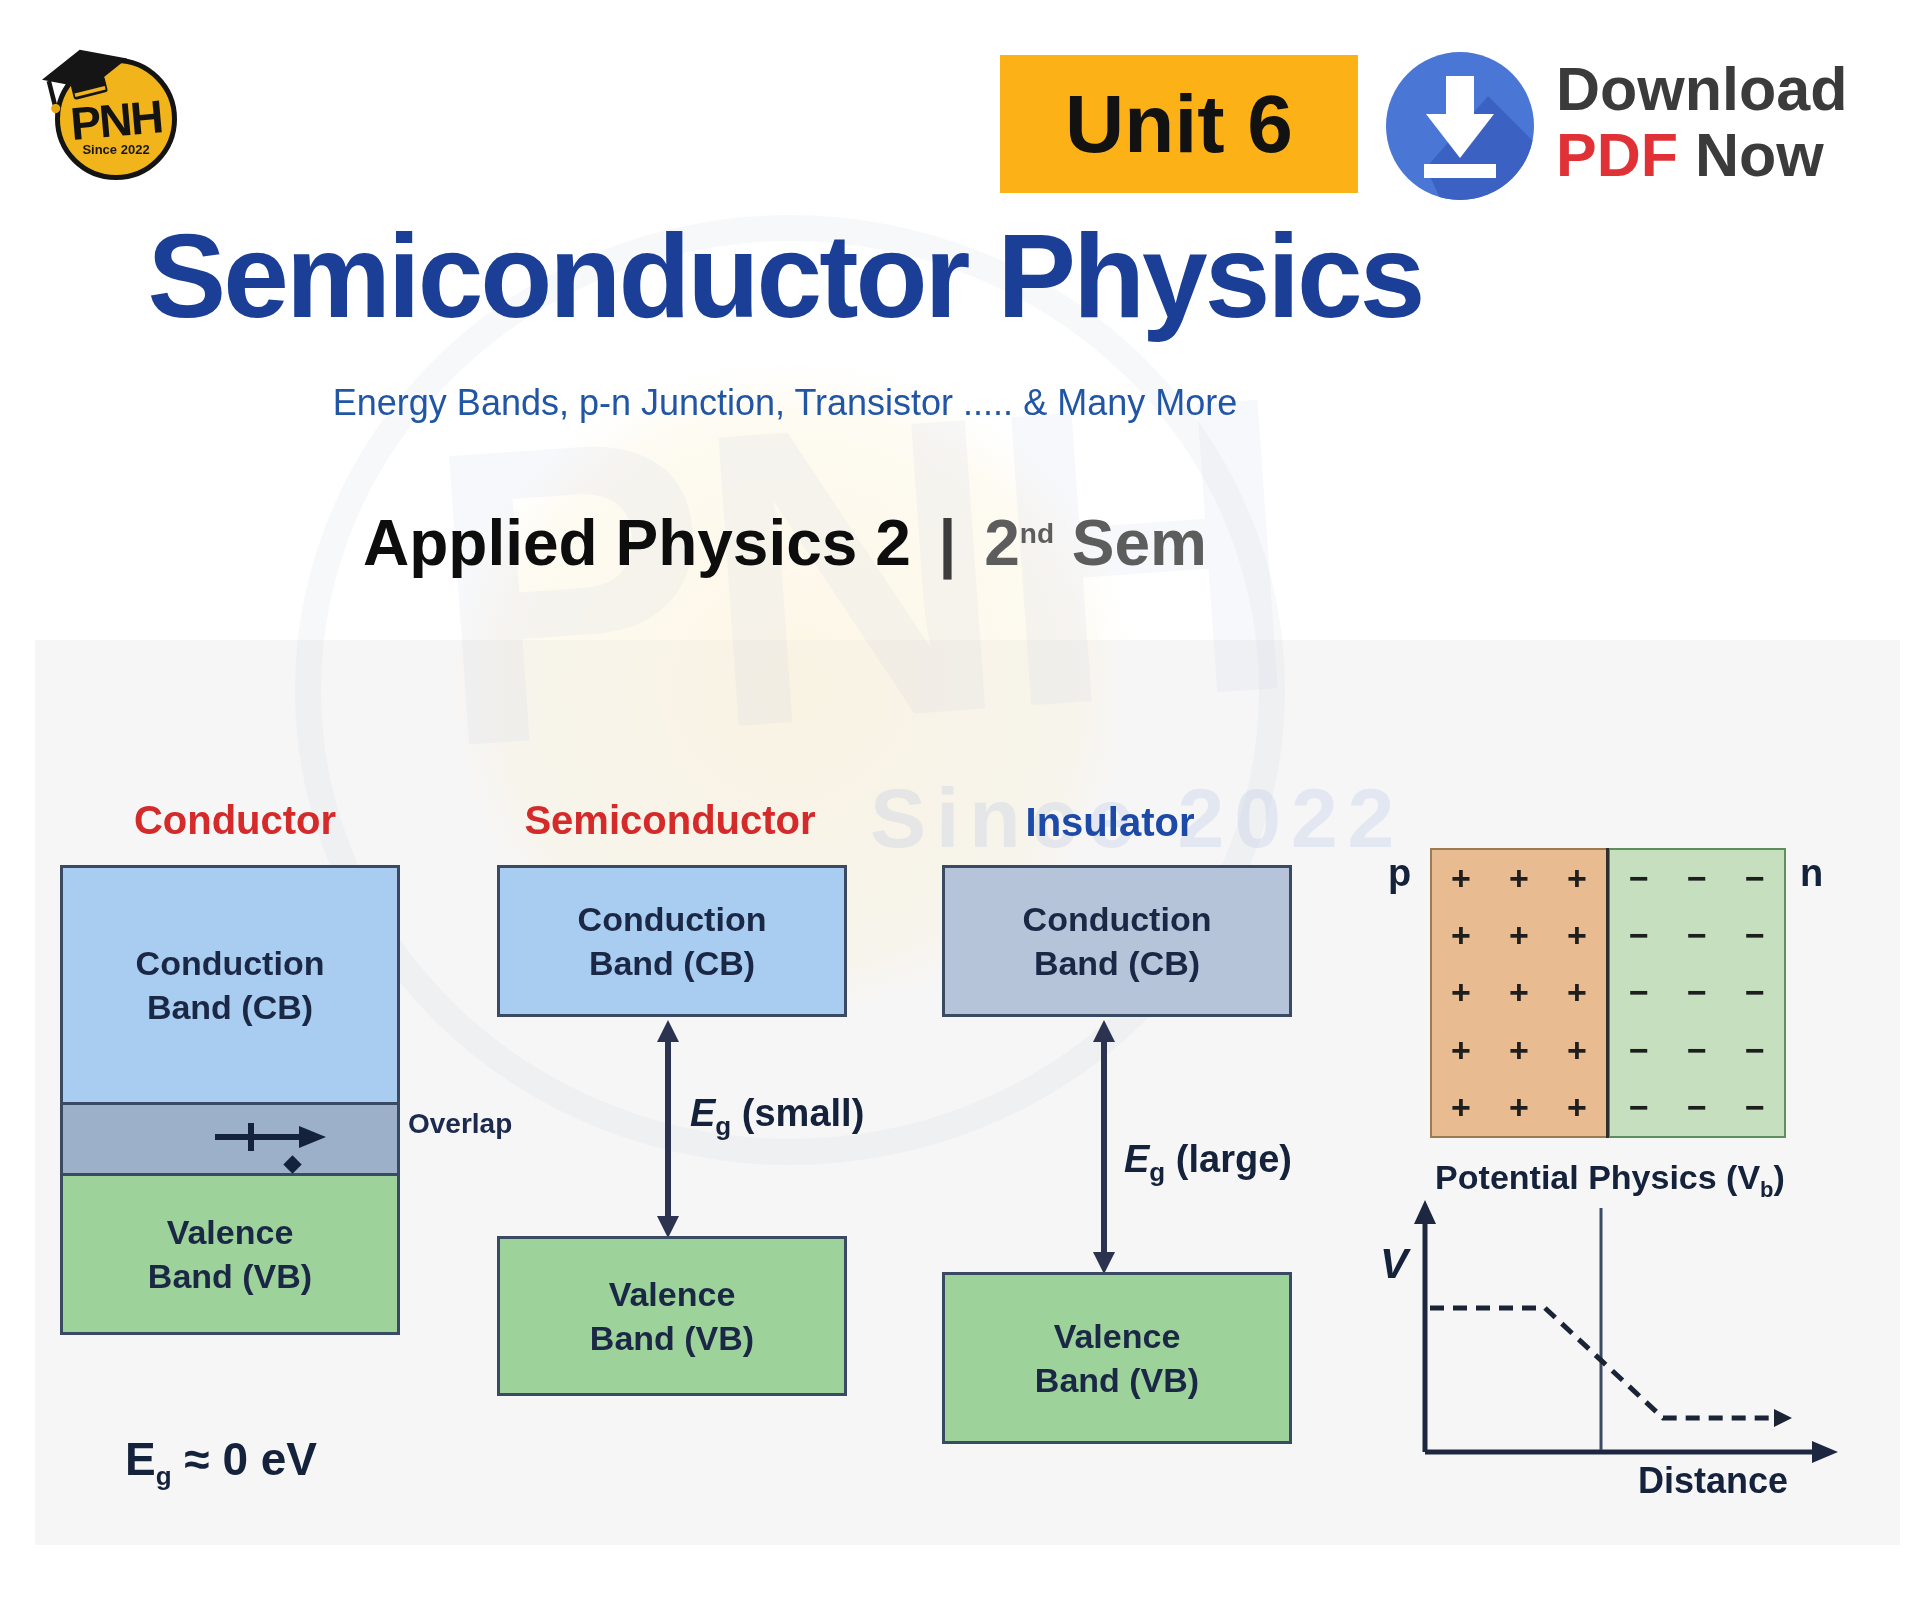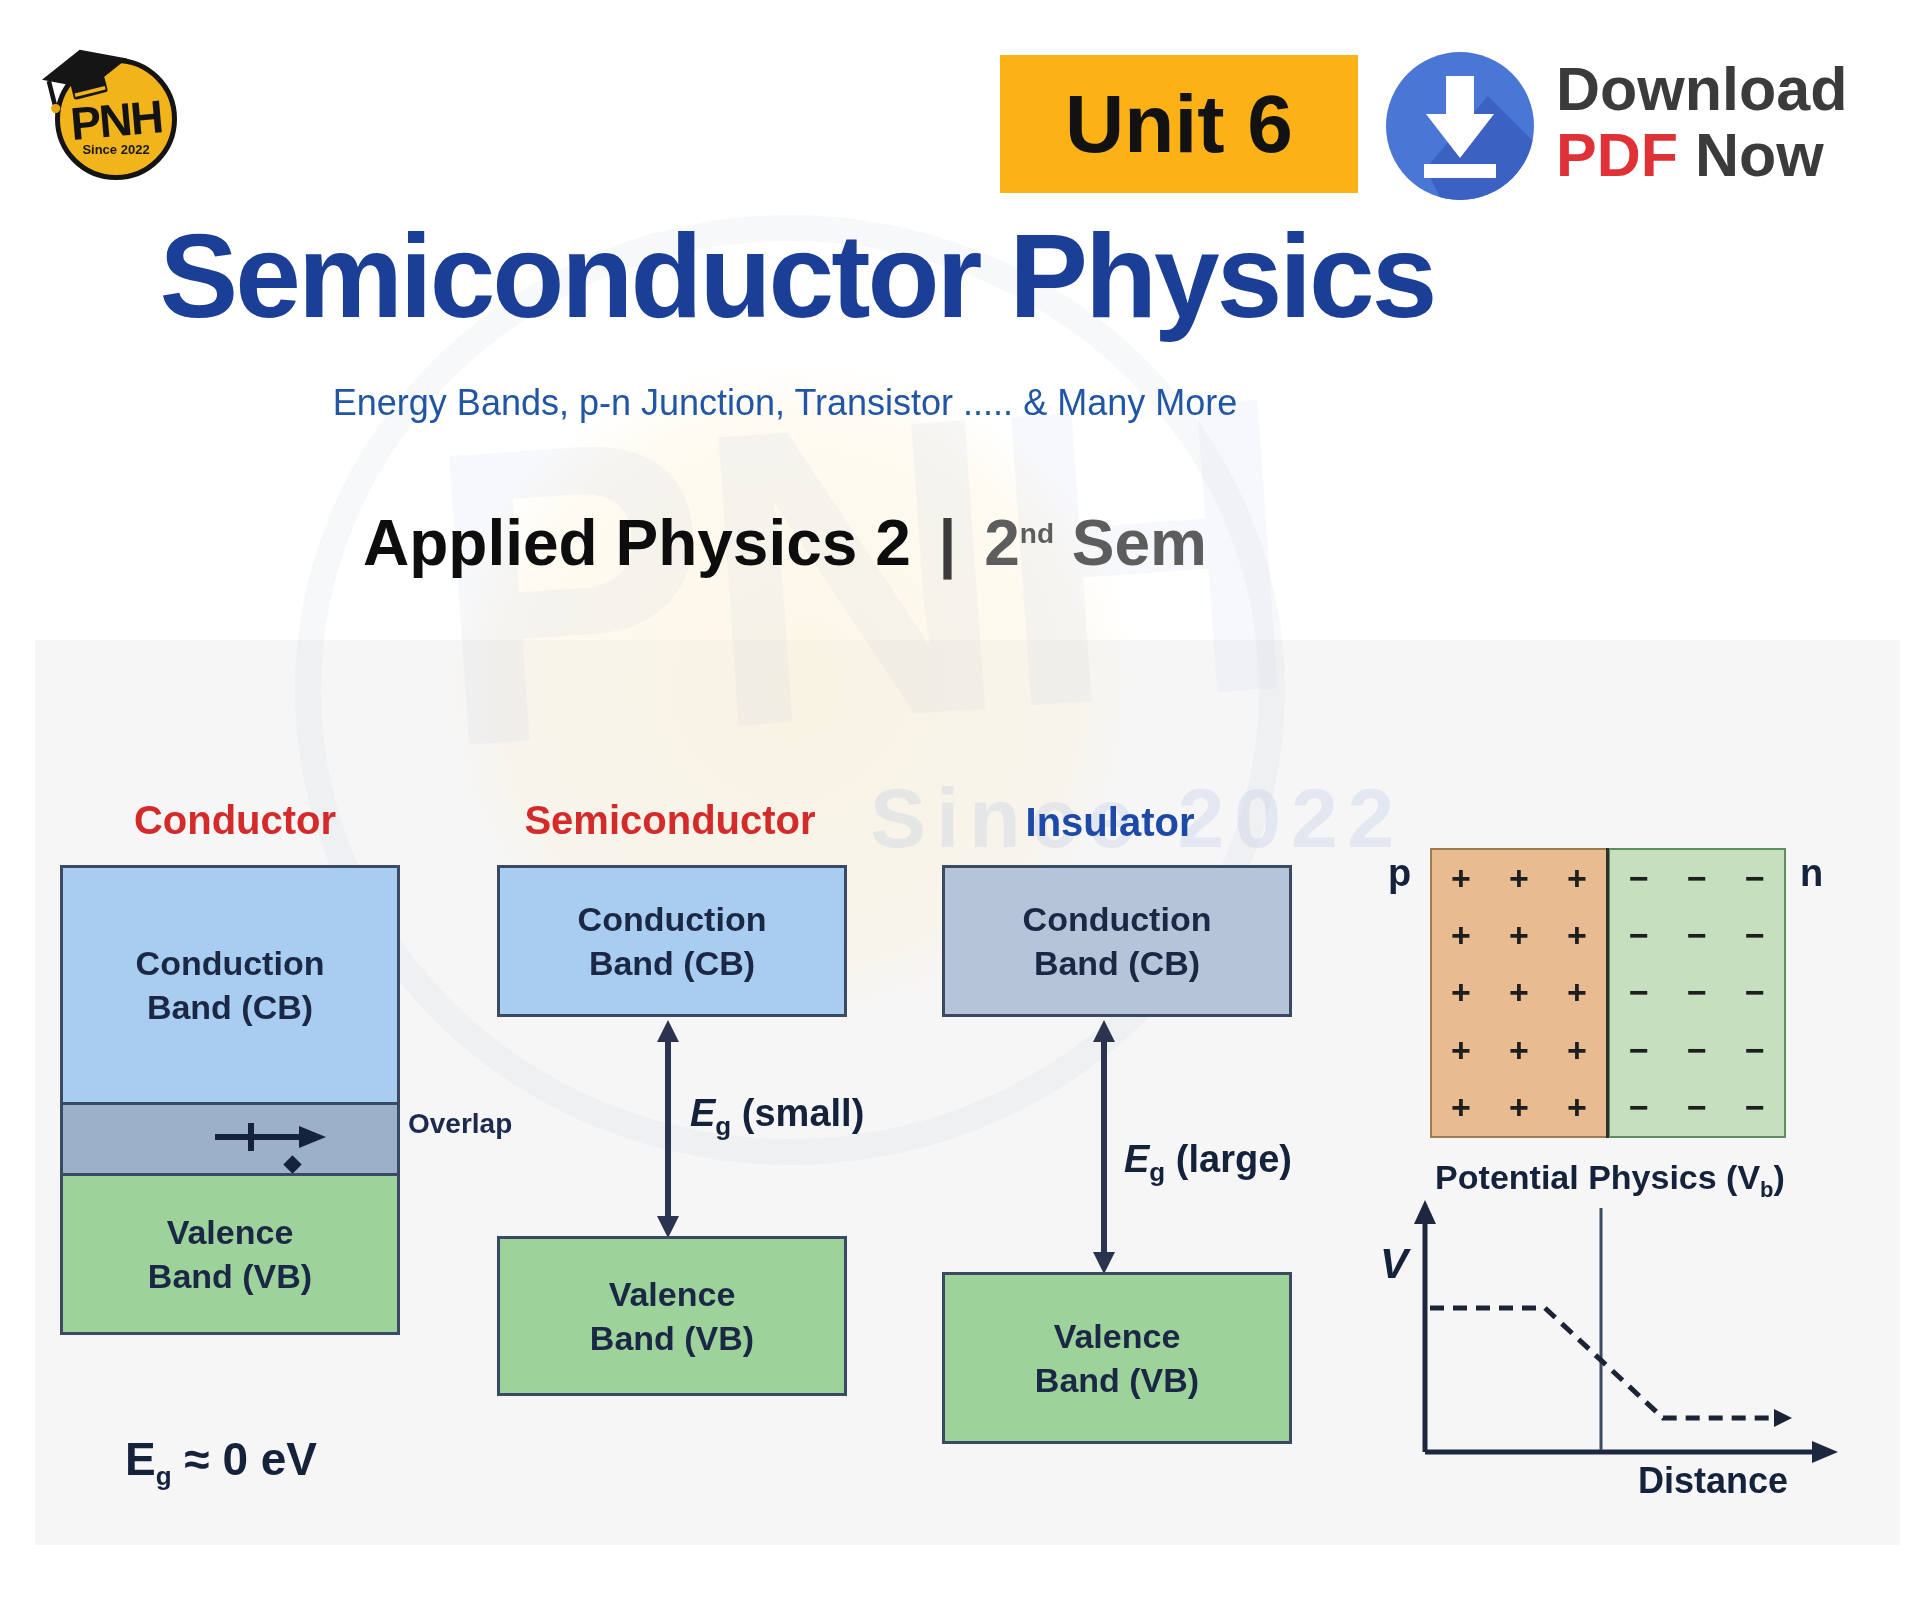--- a/index.html
+++ b/index.html
@@ -28,21 +28,21 @@
   .site-name{left:196px;top:90px;font-size:52px;font-weight:400;color:#161616;letter-spacing:1px;}
   .unit-badge{left:1000px;top:55px;width:358px;height:138px;background:var(--badge-yellow,#fcb216);
     display:flex;align-items:center;justify-content:center;font-size:82px;font-weight:800;color:#121212;}
   .dl-icon{left:1384px;top:50px;width:152px;height:152px;cursor:pointer;}
   .dl-text{left:1556px;top:56px;font-size:61px;font-weight:800;line-height:66px;color:var(--dark-text,#3b3b3b);cursor:pointer;}
   .dl-pdf{color:var(--pdf-red,#e03236);}
 
   
   .hero{z-index:3;}
   .title{left:0;top:208px;width:1570px;text-align:center;font-size:118px;font-weight:800;
-    color:var(--title-blue,#1b3f97);letter-spacing:-3px;white-space:nowrap;padding-left:12px;}
+    color:var(--title-blue,#1b3f97);letter-spacing:-3px;white-space:nowrap;}
   .subtitle{left:0;top:382px;width:1570px;text-align:center;font-size:36px;font-weight:400;
     color:var(--subtitle-blue,#2156a6);white-space:nowrap;}
   .course{left:0;top:506px;width:1570px;text-align:center;font-size:64px;font-weight:800;color:#0d0d0d;white-space:nowrap;}
   .course .pipe{color:#3c3c3c;padding:0 10px;}
   .course .sem{color:#5d5d5d;}
   .course sup{font-size:28px;vertical-align:super;}
 
   
   .diagram-bg{z-index:1;left:35px;top:640px;width:1865px;height:905px;background:#f6f6f7;}
   .dg{z-index:3;}

